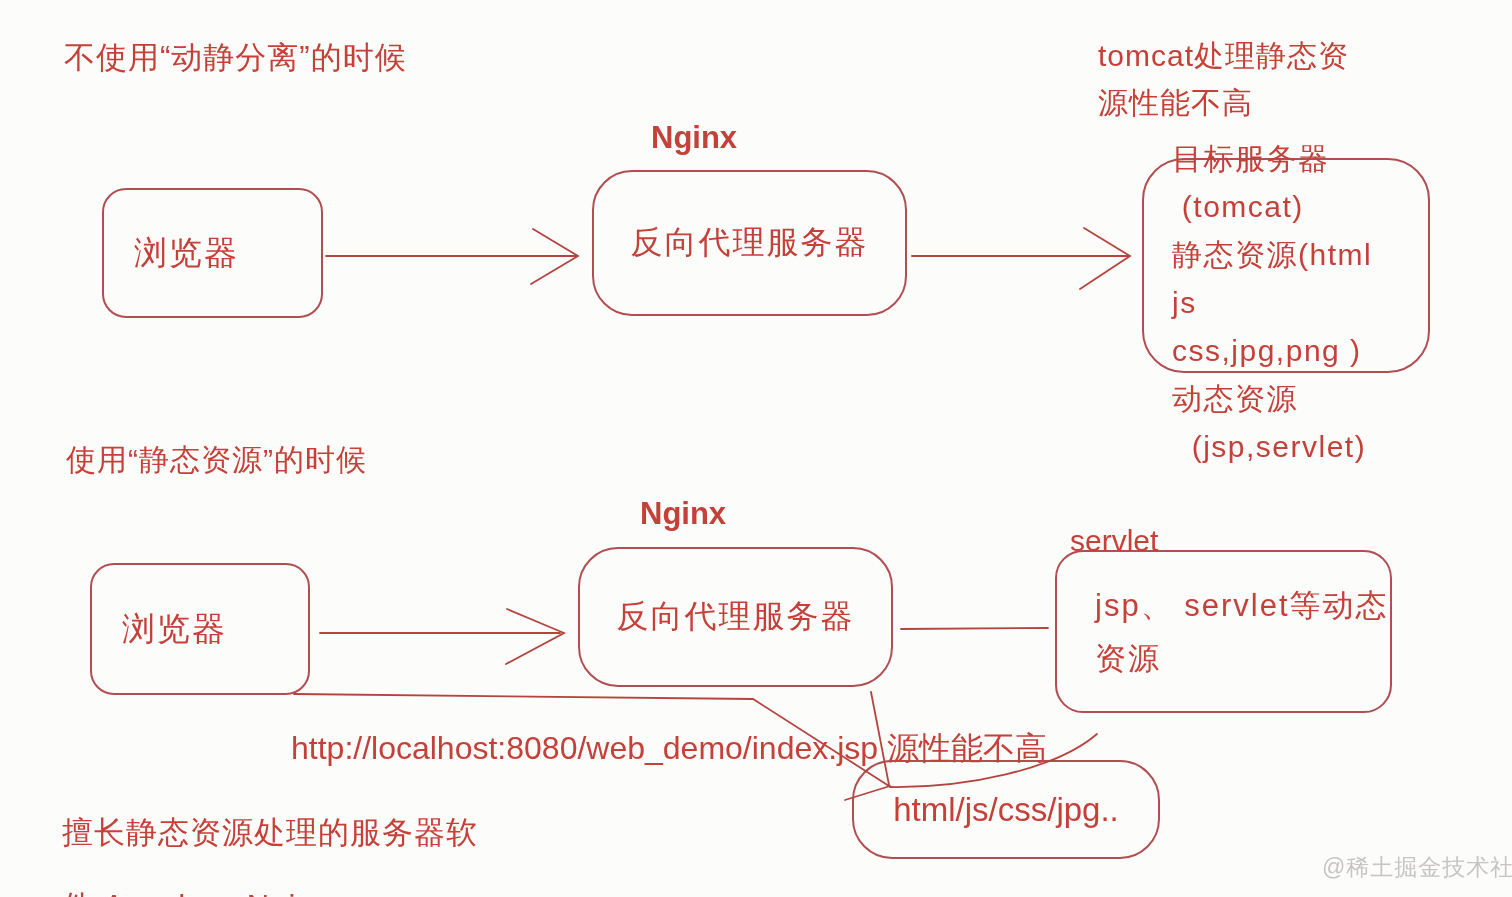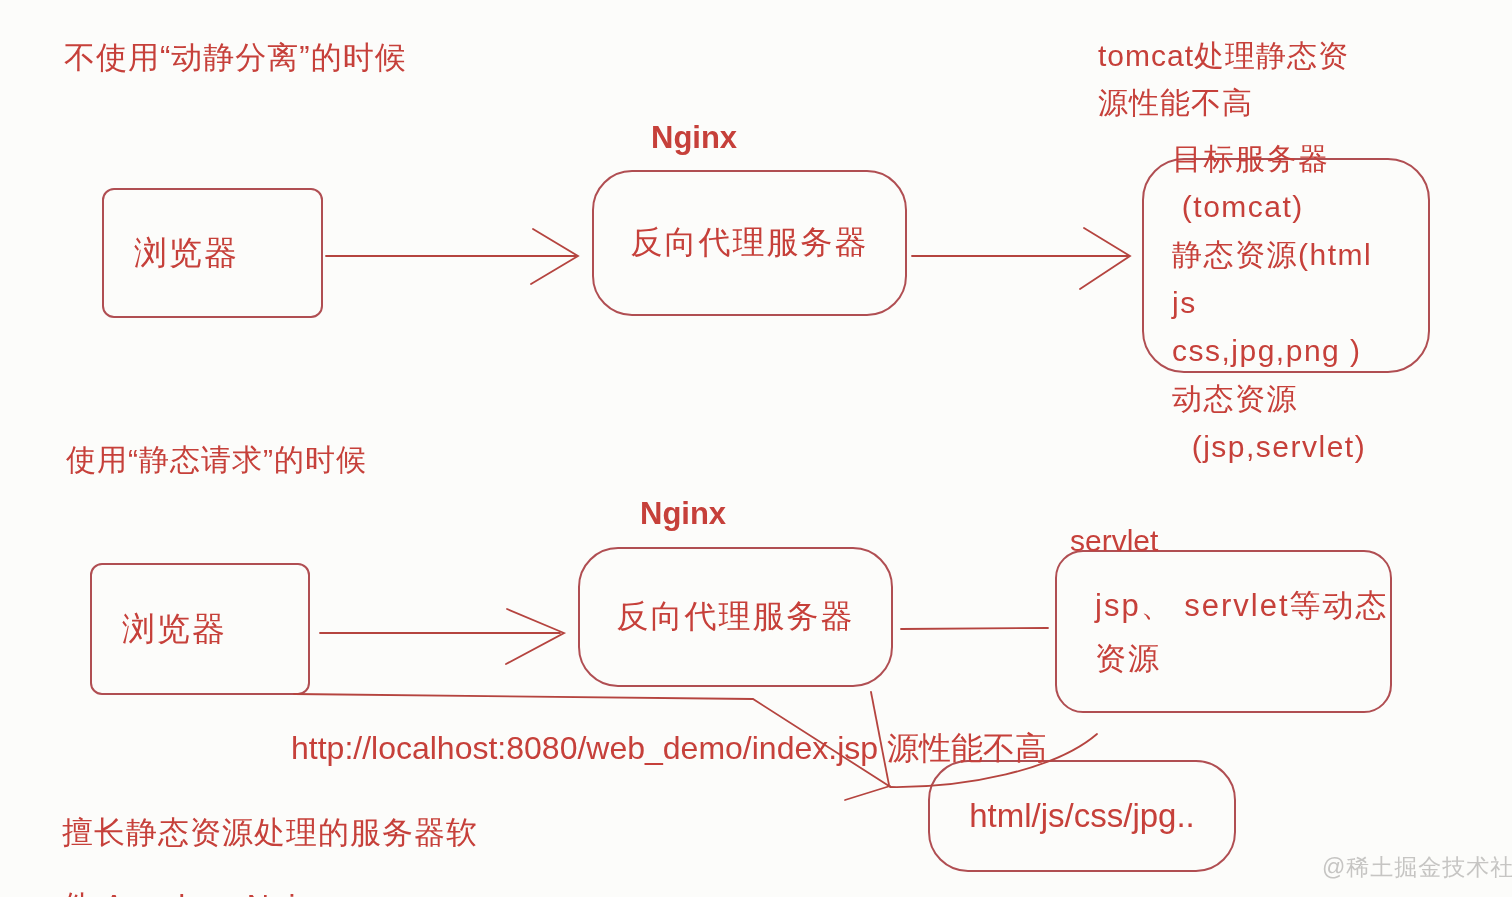--- a/index.html
+++ b/index.html
@@ -22,21 +22,21 @@
   .abs{position:absolute;}
   .txt{
     color:var(--ink);
     letter-spacing:1px;
     white-space:pre;
     line-height:1.45;
   }
   .box{
     position:absolute;
     border:2px solid var(--stroke);
-    border-radius:12px;
+    border-radius:24px;
     background:transparent;
     display:flex;
     align-items:center;
     box-sizing:border-box;
   }
   .box .label{
     color:var(--ink);
     letter-spacing:2px;
     white-space:pre;
   }
@@ -75,21 +75,21 @@
 
       <path d="M845,800 L890,786"></path>
     </g>
   </svg>
 
   <div class="abs txt overlay-text" style="left:64px;top:36px;font-size:31px;">不使用“动静分离”的时候</div>
 
   <div class="abs txt overlay-text" style="left:1070px;top:32px;font-size:30px;line-height:47px;margin-left:28px;">tomcat处理静态资
 源性能不高</div>
 
-  <div class="abs txt overlay-text" style="left:66px;top:438px;font-size:30px;">使用“静态请求”的时候</div>
+  <div class="abs txt overlay-text" style="left:66px;top:438px;font-size:30px;">使用“静态资源”的时候</div>
 
   <div class="abs txt overlay-text" style="left:62px;top:796px;font-size:31px;line-height:74px;">擅长静态资源处理的服务器软
 件:Apache、Nginx</div>
 
   <div class="abs txt watermark overlay-text" style="left:1322px;top:851px;font-size:23px;">@稀土掘金技术社区</div>
 
   <div class="box" style="left:102px;top:188px;width:221px;height:130px;">
     <span class="label" style="font-size:33px;padding-left:30px;">浏览器</span>
   </div>
 
@@ -121,17 +121,17 @@
   <div class="abs txt overlay-text" style="left:1070px;top:519px;font-size:30px;letter-spacing:0;">servlet</div>
 
   <div class="box" style="left:1055px;top:550px;width:337px;height:163px;border-radius:28px;">
     <span class="label" style="font-size:31px;padding-left:38px;line-height:53px;">jsp、 servlet等动态
 资源</span>
   </div>
 
 
   <div class="abs txt overlay-text" style="left:291px;top:725px;font-size:32px;letter-spacing:0;">http://localhost:8080/web_demo/index.jsp 源性能不高</div>
 
-  <div class="box center" style="left:928px;top:760px;width:308px;height:112px;border-radius:40px;">
+  <div class="box center" style="left:852px;top:760px;width:308px;height:99px;border-radius:40px;">
     <span class="label" style="font-size:33px;letter-spacing:0;">html/js/css/jpg..</span>
   </div>
 
 </div>
 
 </body></html>

